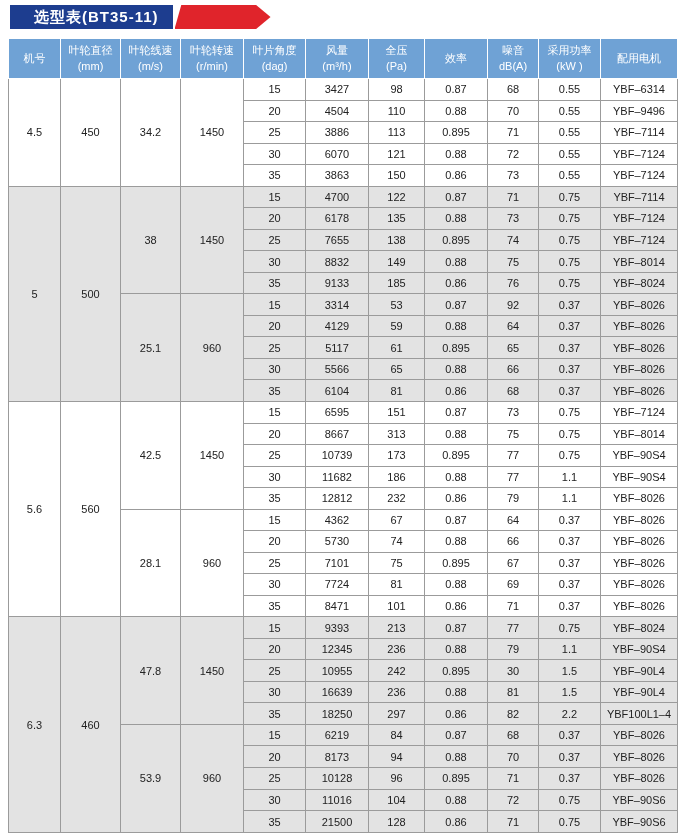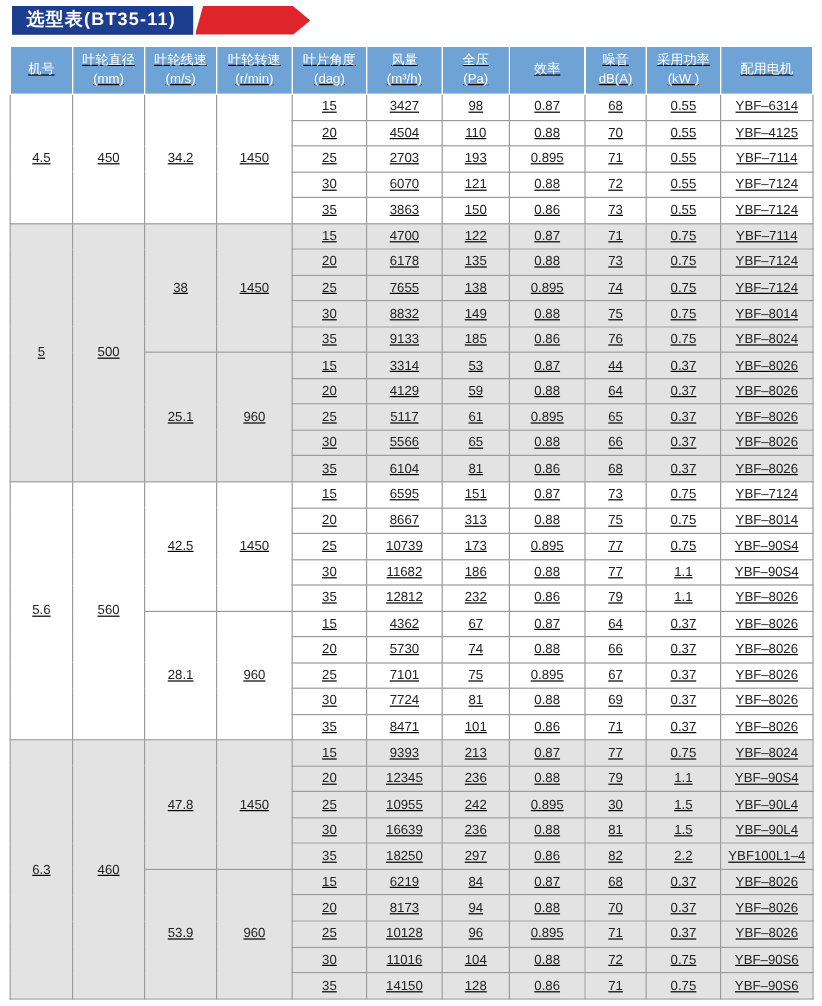--- a/index.html
+++ b/index.html
@@ -9,34 +9,33 @@
     font-family: "Liberation Sans", "DejaVu Sans", sans-serif;
     overflow: hidden;
   }
   .page { position: relative; width: 685px; height: 838px; background: #fff; }
 
   
   .banner { display: flex; align-items: stretch; height: 24px; margin: 5px 0 0 10px; }
   .banner-title {
     background: var(--banner-blue, #1d3d8f);
     color: #fff; font-weight: bold; font-size: 15px; line-height: 24px;
-    padding: 0 14px 0 12px; letter-spacing: 1px; white-space: nowrap;
+    padding: 0 14px 0 24px; letter-spacing: 1px; white-space: nowrap;
   }
   .banner-ribbon {
     width: 96px; margin-left: 2px;
     background: var(--ribbon-red, #e0242b);
     clip-path: polygon(7% 0, 85% 0, 100% 50%, 85% 100%, 0 100%);
   }
 
   
   table.sel {
     border-collapse: collapse; table-layout: fixed;
     width: 669px; height: 795px;
     margin: 9px 8px 0 8px;
-    text-decoration: underline;
   }
   table.sel th, table.sel td {
     border: 1px solid #9b9b9b;
     text-align: center; vertical-align: middle;
     font-size: 11px; color: #222; padding: 0 1px;
     overflow: hidden; white-space: nowrap;
   }
   table.sel thead th {
     background: var(--header-blue, #6fa2d5);
     color: #fff; font-weight: normal;
@@ -128,26 +127,26 @@
           <td class="white">0.55</td>
           <td class="white">YBF–6314</td>
         </tr>
         <tr>
           <td class="white">20</td>
           <td class="white">4504</td>
           <td class="white">110</td>
           <td class="white">0.88</td>
           <td class="white">70</td>
           <td class="white">0.55</td>
-          <td class="white">YBF–4125</td>
+          <td class="white">YBF–9496</td>
         </tr>
         <tr>
           <td class="white">25</td>
-          <td class="white">2703</td>
-          <td class="white">193</td>
+          <td class="white">3886</td>
+          <td class="white">113</td>
           <td class="white">0.895</td>
           <td class="white">71</td>
           <td class="white">0.55</td>
           <td class="white">YBF–7114</td>
         </tr>
         <tr>
           <td class="white">30</td>
           <td class="white">6070</td>
           <td class="white">121</td>
           <td class="white">0.88</td>
@@ -213,21 +212,21 @@
           <td class="gray">0.75</td>
           <td class="gray">YBF–8024</td>
         </tr>
         <tr>
           <td rowspan="5" class="gray">25.1</td>
           <td rowspan="5" class="gray">960</td>
           <td class="gray">15</td>
           <td class="gray">3314</td>
           <td class="gray">53</td>
           <td class="gray">0.87</td>
-          <td class="gray">44</td>
+          <td class="gray">92</td>
           <td class="gray">0.37</td>
           <td class="gray">YBF–8026</td>
         </tr>
         <tr>
           <td class="gray">20</td>
           <td class="gray">4129</td>
           <td class="gray">59</td>
           <td class="gray">0.88</td>
           <td class="gray">64</td>
           <td class="gray">0.37</td>
@@ -438,21 +437,21 @@
           <td class="gray">30</td>
           <td class="gray">11016</td>
           <td class="gray">104</td>
           <td class="gray">0.88</td>
           <td class="gray">72</td>
           <td class="gray">0.75</td>
           <td class="gray">YBF–90S6</td>
         </tr>
         <tr>
           <td class="gray">35</td>
-          <td class="gray">14150</td>
+          <td class="gray">21500</td>
           <td class="gray">128</td>
           <td class="gray">0.86</td>
           <td class="gray">71</td>
           <td class="gray">0.75</td>
           <td class="gray">YBF–90S6</td>
         </tr>
       </tbody>
     </table>
 </div>
 

